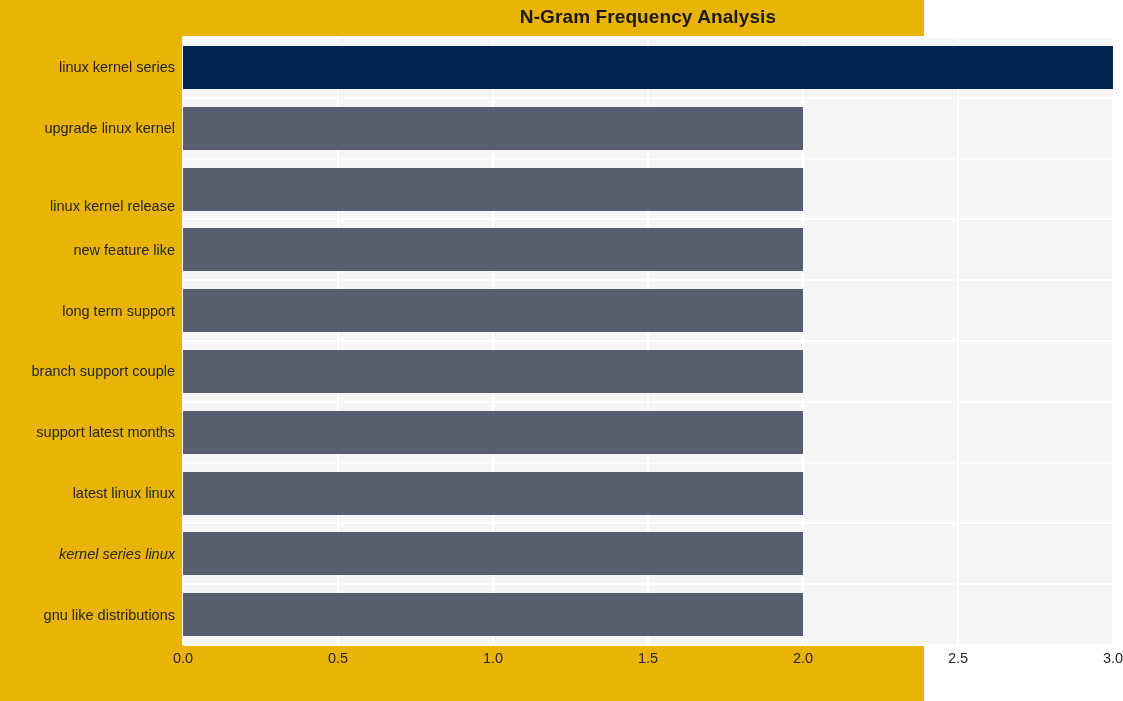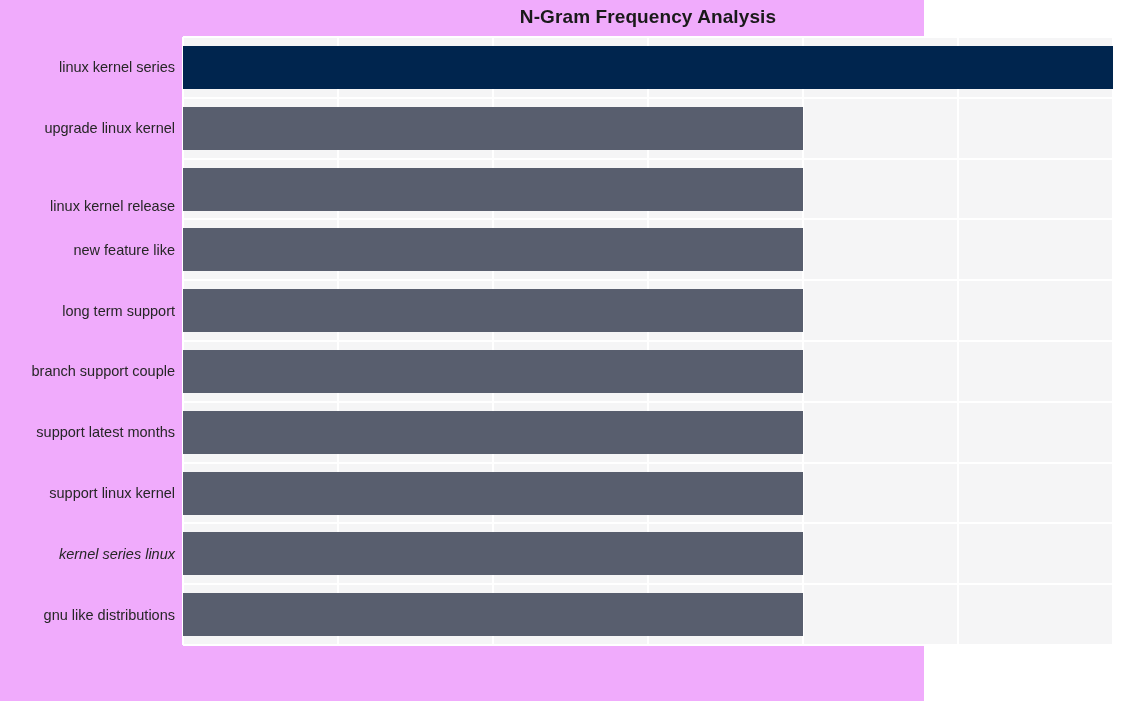--- a/index.html
+++ b/index.html
@@ -11,21 +11,21 @@
     height: 701px;
     background: #ffffff;
     font-family: "Liberation Sans", sans-serif;
     overflow: hidden;
   }
 
   #figure {
     position: relative;
     width: 924px;
     height: 701px;
-    background: #f0abfc;
+    background: #eab308;
   }
 
   
   #chart-title {
     position: absolute;
     left: 183px;
     top: 6px;
     width: 930px;
     text-align: center;
     font-size: 19px;
@@ -162,19 +162,28 @@
   </div>
 
   <div id="ytick-layer">
       <div class="ytick-label" style="top: 30.4px; margin-left: 23px;">linux kernel series</div>
       <div class="ytick-label" style="top: 91.2px; padding-left: 31px;">upgrade linux kernel</div>
       <div class="ytick-label" style="top: 169px;">linux kernel release</div>
       <div class="ytick-label" style="top: 212.8px;">new feature like</div>
       <div class="ytick-label" style="top: 273.6px;">long term support</div>
       <div class="ytick-label" style="top: 334.4px;">branch support couple</div>
       <div class="ytick-label" style="top: 395.2px;">support latest months</div>
-      <div class="ytick-label" style="top: 456px;">support linux kernel</div>
+      <div class="ytick-label" style="top: 456px;">latest linux linux</div>
       <div class="ytick-label" style="top: 516.8px; font-style: italic;">kernel series linux</div>
       <div class="ytick-label" style="top: 577.6px;">gnu like distributions</div>
+    </div>
+  <div id="xtick-layer">
+      <div class="xtick-label" style="left: 183px;">0.0</div>
+      <div class="xtick-label" style="left: 338px;">0.5</div>
+      <div class="xtick-label" style="left: 493px;">1.0</div>
+      <div class="xtick-label" style="left: 648px;">1.5</div>
+      <div class="xtick-label" style="left: 803px;">2.0</div>
+      <div class="xtick-label" style="left: 958px;">2.5</div>
+      <div class="xtick-label" style="left: 1113px;">3.0</div>
     </div>
 
 
 </div>
 
 </body></html>

